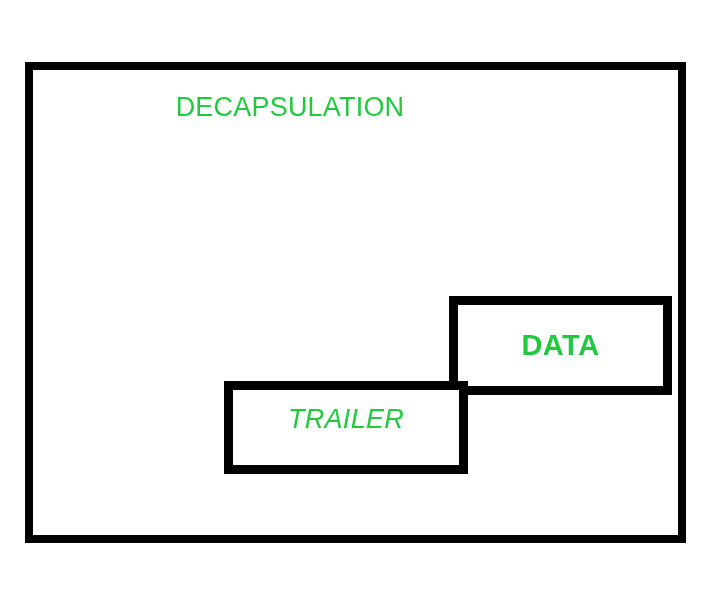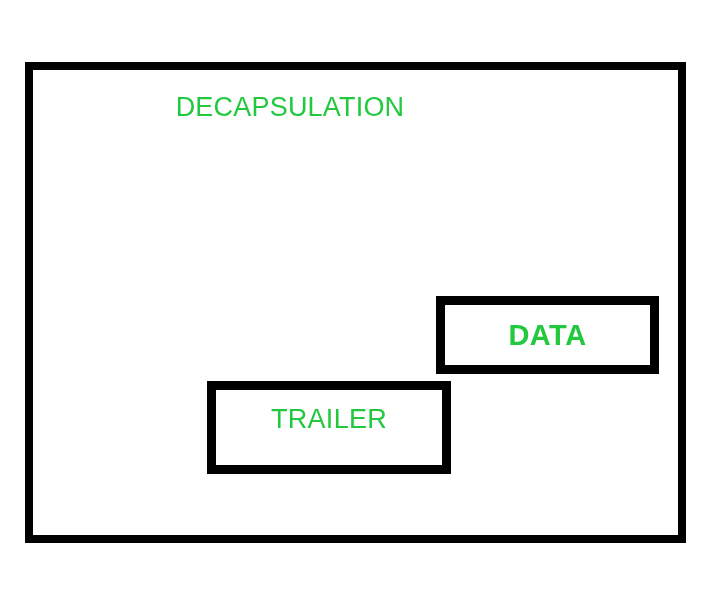--- a/index.html
+++ b/index.html
@@ -74,39 +74,40 @@
     height: 89px;
     z-index: 3;
   }
   .box-header .pdu-label {
     position: relative;
     top: -9px;
   }
 
   
   .box-data {
-    left: 436px;
+    left: 449px;
     top: 296px;
     width: 223px;
-    height: 78px;
+    height: 99px;
     z-index: 2;
   }
   .box-data .pdu-label {
     font-weight: 700;
     font-size: 29px;
     letter-spacing: 0.5px;
   }
 
   
   .box-trailer {
-    left: 207px;
+    left: 224px;
     top: 381px;
     width: 244px;
     height: 93px;
     z-index: 3;
+    font-style: italic;
   }
   .box-trailer .pdu-label {
     position: relative;
     top: -8px;
   }
 </style>
 </head>
 <body>
 
 <div id="canvas">

